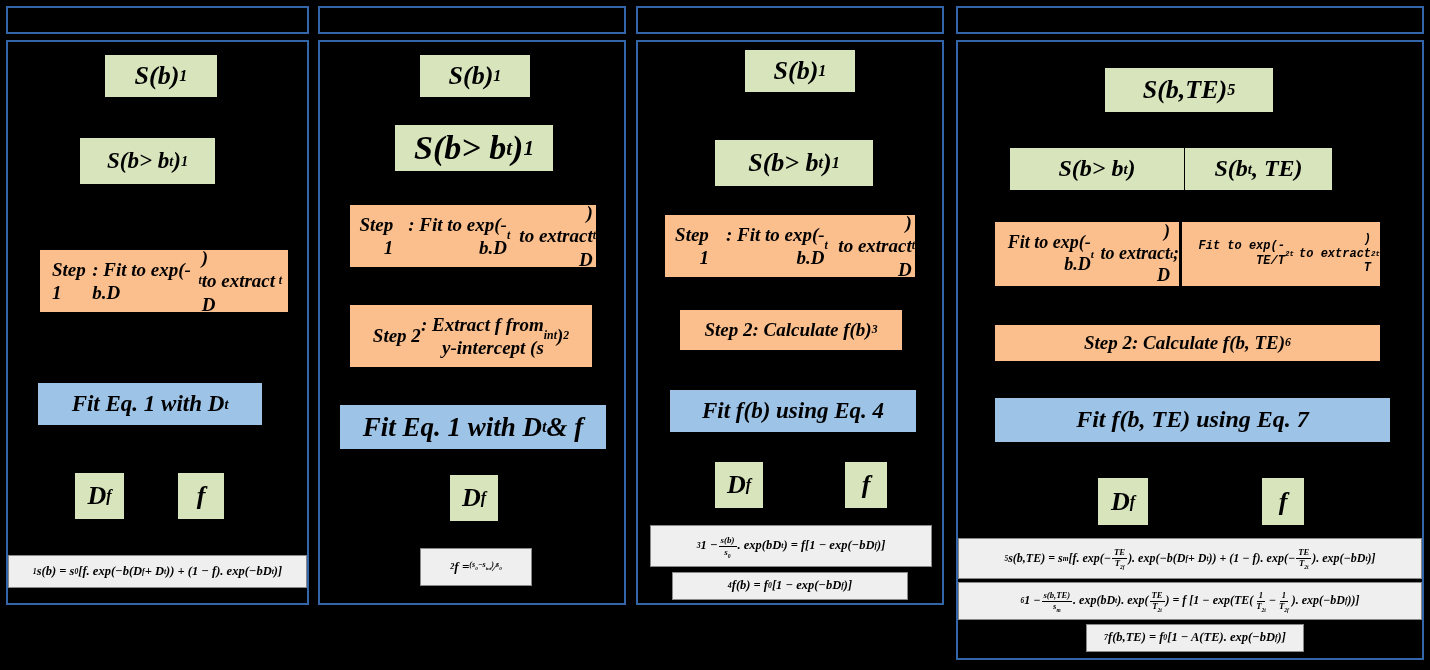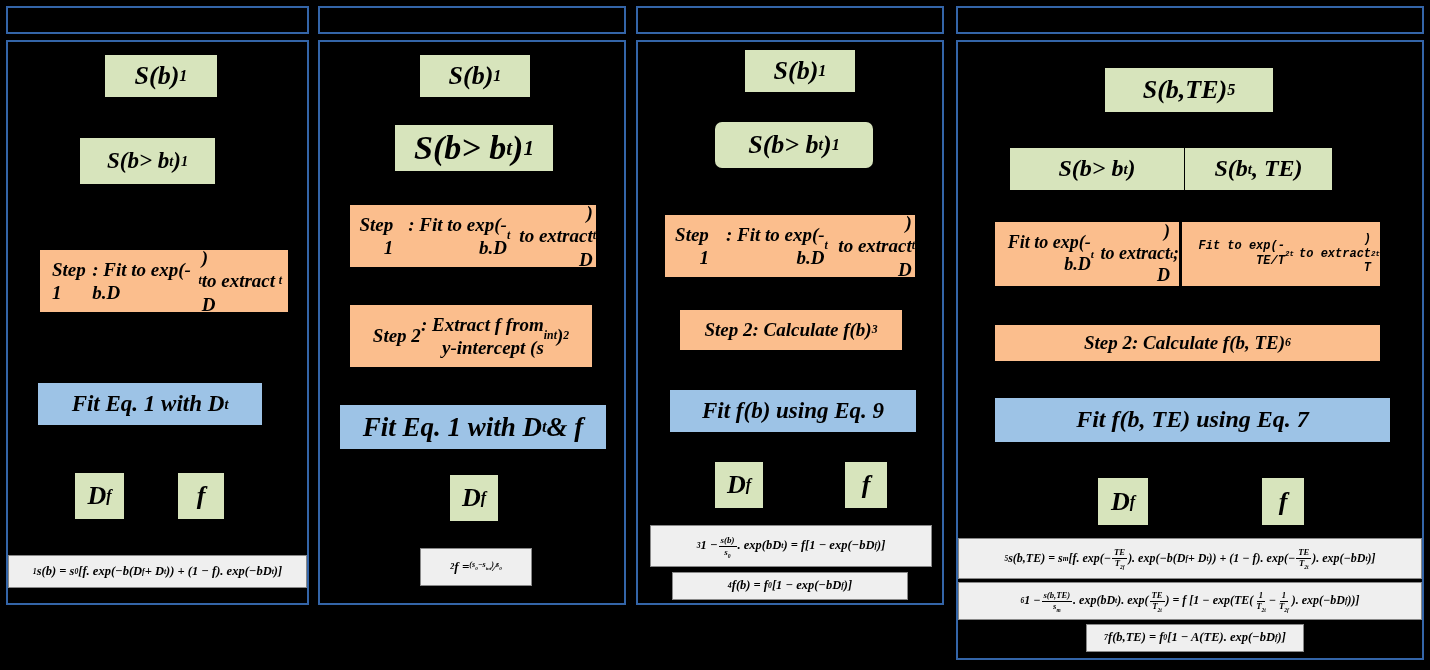--- a/index.html
+++ b/index.html
@@ -79,21 +79,21 @@
   .p2-in1 { left:100px; top:13px;  width:110px; height:42px; font-size:26px; }
   .p2-in2 { left:75px;  top:83px;  width:158px; height:46px; font-size:34px; }
   .p2-s1  { left:30px;  top:163px; width:246px; height:62px; font-size:19px; }
   .p2-s2  { left:30px;  top:263px; width:242px; height:62px; font-size:19px; }
   .p2-fit { left:20px;  top:363px; width:266px; height:44px; font-size:27px; }
   .p2-o1  { left:130px; top:433px; width:48px;  height:46px; font-size:26px; }
   .p2-eq  { left:100px; top:506px; width:112px; height:38px; font-size:13px; }
 
   
   .p3-in1 { left:107px; top:8px;   width:110px; height:42px; font-size:26px; }
-  .p3-in2 { left:77px;  top:80px;  width:158px; height:46px; font-size:26px;border-radius:7px; }
+  .p3-in2 { left:77px;  top:98px;  width:158px; height:46px; font-size:26px; }
   .p3-s1  { left:27px;  top:173px; width:250px; height:62px; font-size:19px; }
   .p3-s2  { left:42px;  top:268px; width:222px; height:40px; font-size:19px; }
   .p3-fit { left:32px;  top:348px; width:246px; height:42px; font-size:23px; }
   .p3-o1  { left:77px;  top:420px; width:48px;  height:46px; font-size:26px; }
   .p3-o2  { left:207px; top:420px; width:42px;  height:46px; font-size:26px; }
   .p3-eq1 { left:12px;  top:483px; width:282px; height:42px; font-size:12.5px; }
   .p3-eq2 { left:34px;  top:530px; width:236px; height:28px; font-size:12.5px; }
 
   
   .p4-in1  { left:147px; top:26px;  width:168px; height:44px; font-size:26px; }
@@ -141,21 +141,21 @@
   </div>
 
   <div class="panel-header p3h">
     <span></span>
   </div>
   <div class="panel-body p3b">
     <div class="box green p3-in1">S(b)<sup>1</sup></div>
     <div class="box green p3-in2">S(b&gt; b<sub>t</sub>)<sup>1</sup></div>
     <div class="box orange p3-s1"><b>Step 1</b>: Fit to exp(-b.D<sub>t</sub>)<br>to extract D<sub>t</sub></div>
     <div class="box orange p3-s2"><b>Step 2</b>: Calculate f(b) <sup>3</sup></div>
-    <div class="box blue p3-fit">Fit f(b) using Eq. 9</div>
+    <div class="box blue p3-fit">Fit f(b) using Eq. 4</div>
     <div class="box green p3-o1">D<sub>f</sub></div>
     <div class="box green p3-o2">f</div>
     <div class="box eq p3-eq1"><sup>3</sup>1 − <span class="frac">
           <span class="num">s(b)</span>
           <span class="den">s<sub>0</sub></span>
         </span>. exp(bD<sub>t</sub>) = f[1 − exp(−bD<sub>f</sub>)]</div>
     <div class="box eq p3-eq2"><sup>4</sup>f(b) = f<sub>0</sub>[1 − exp(−bD<sub>f</sub>)]</div>
   </div>
 
   <div class="panel-header p4h">

